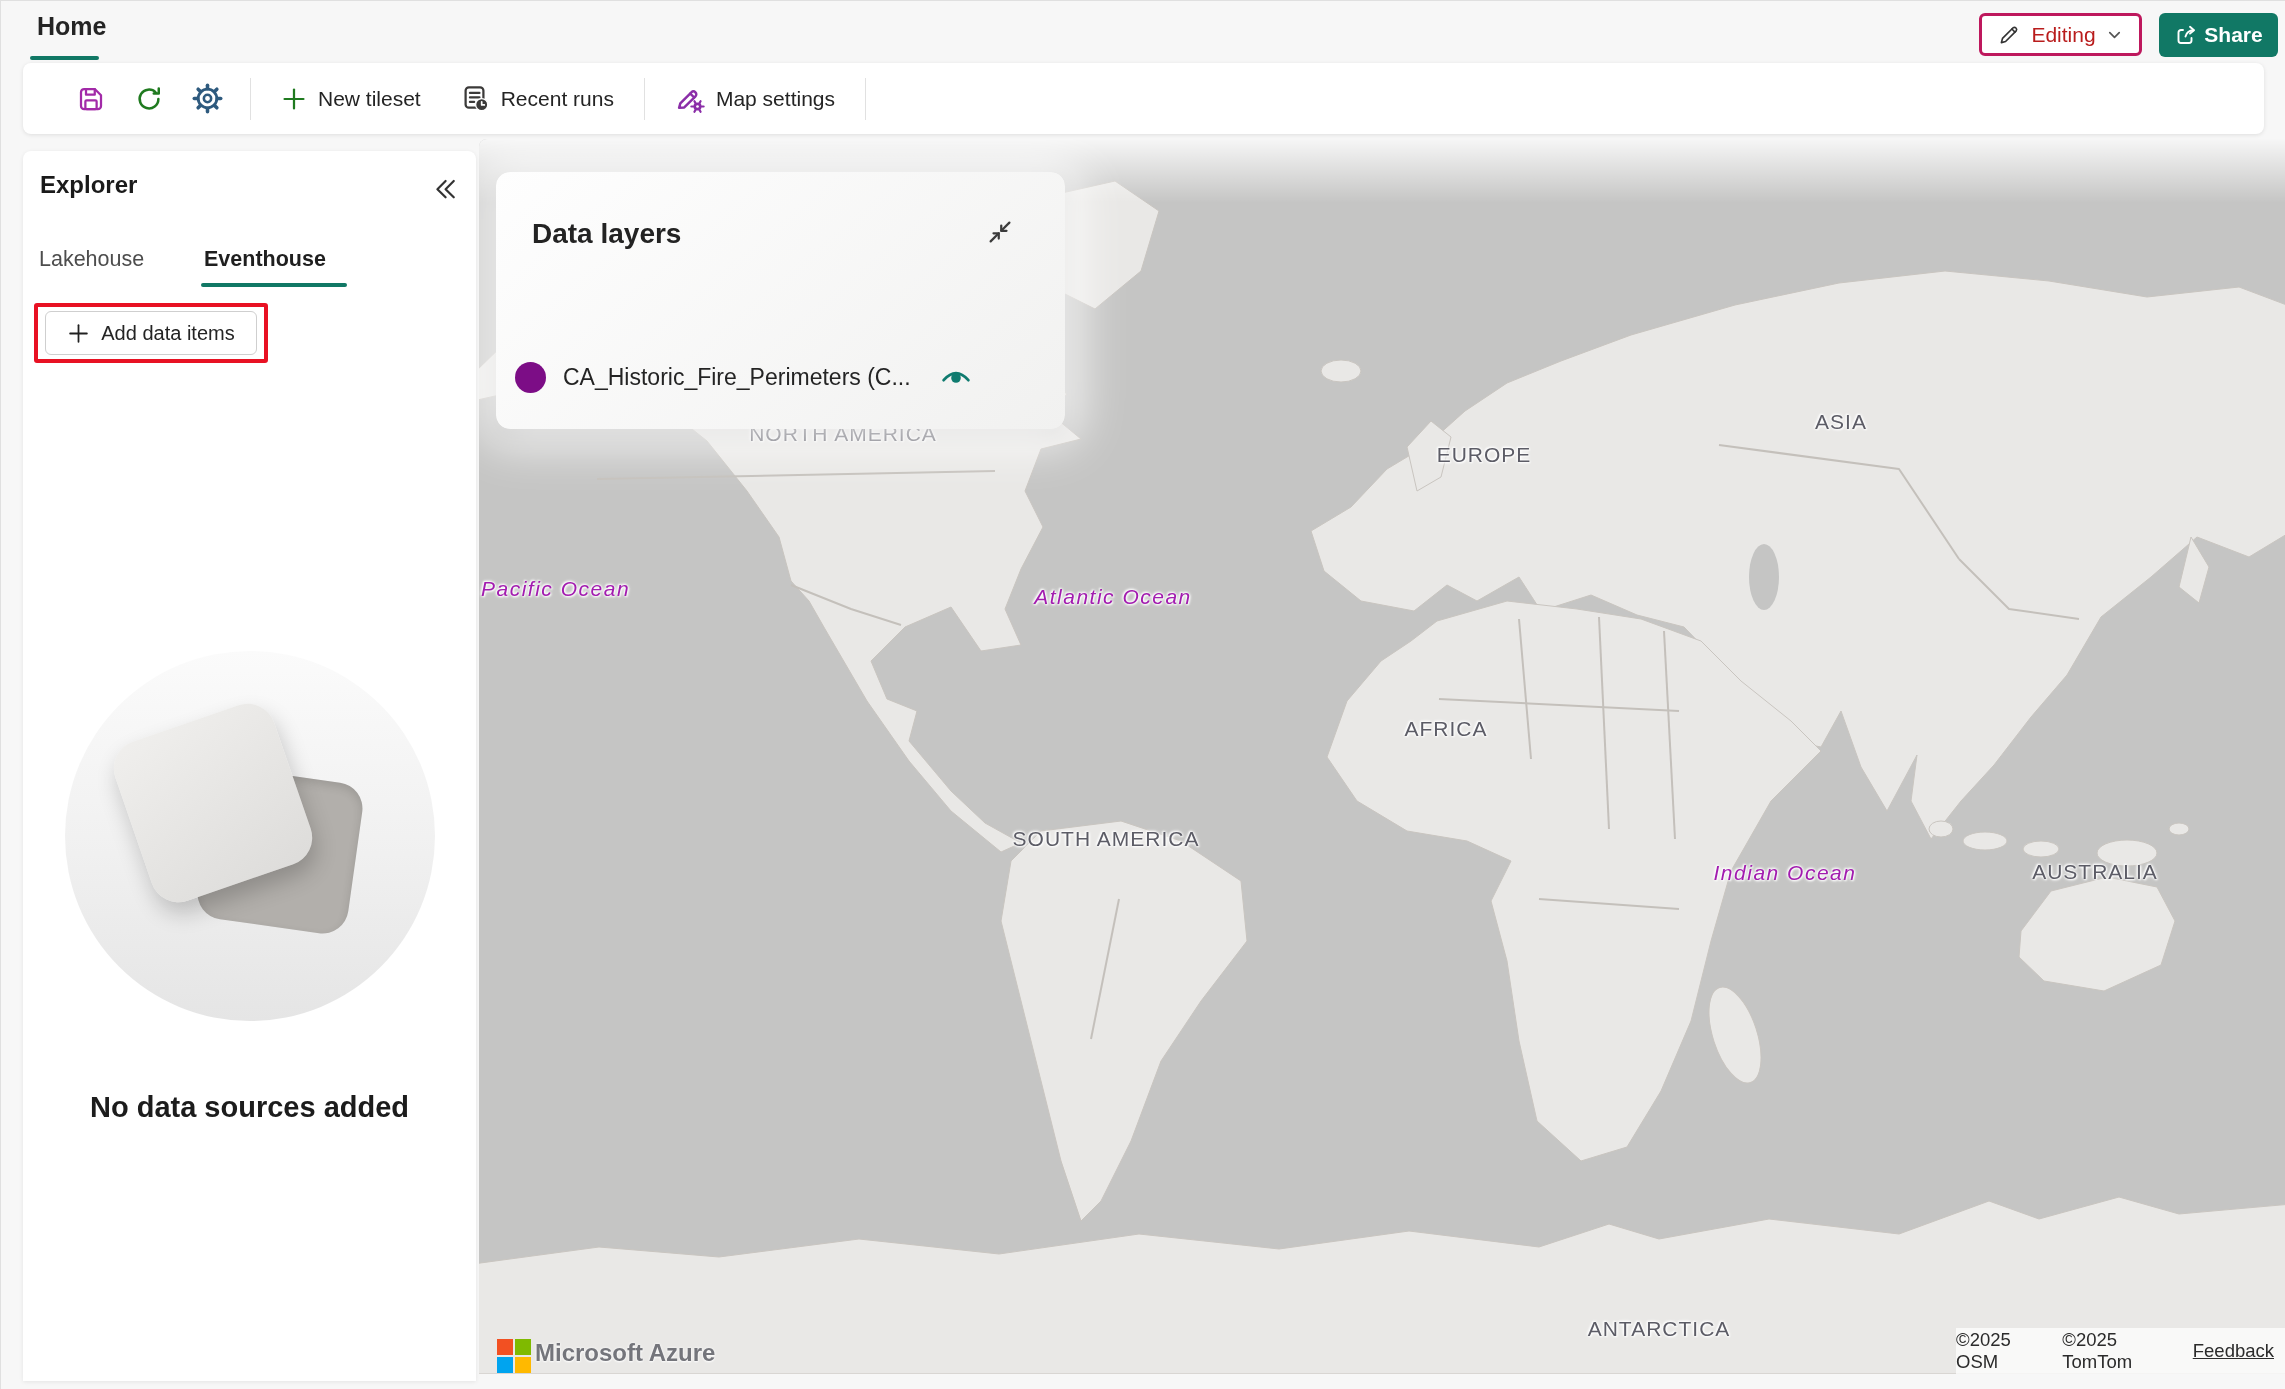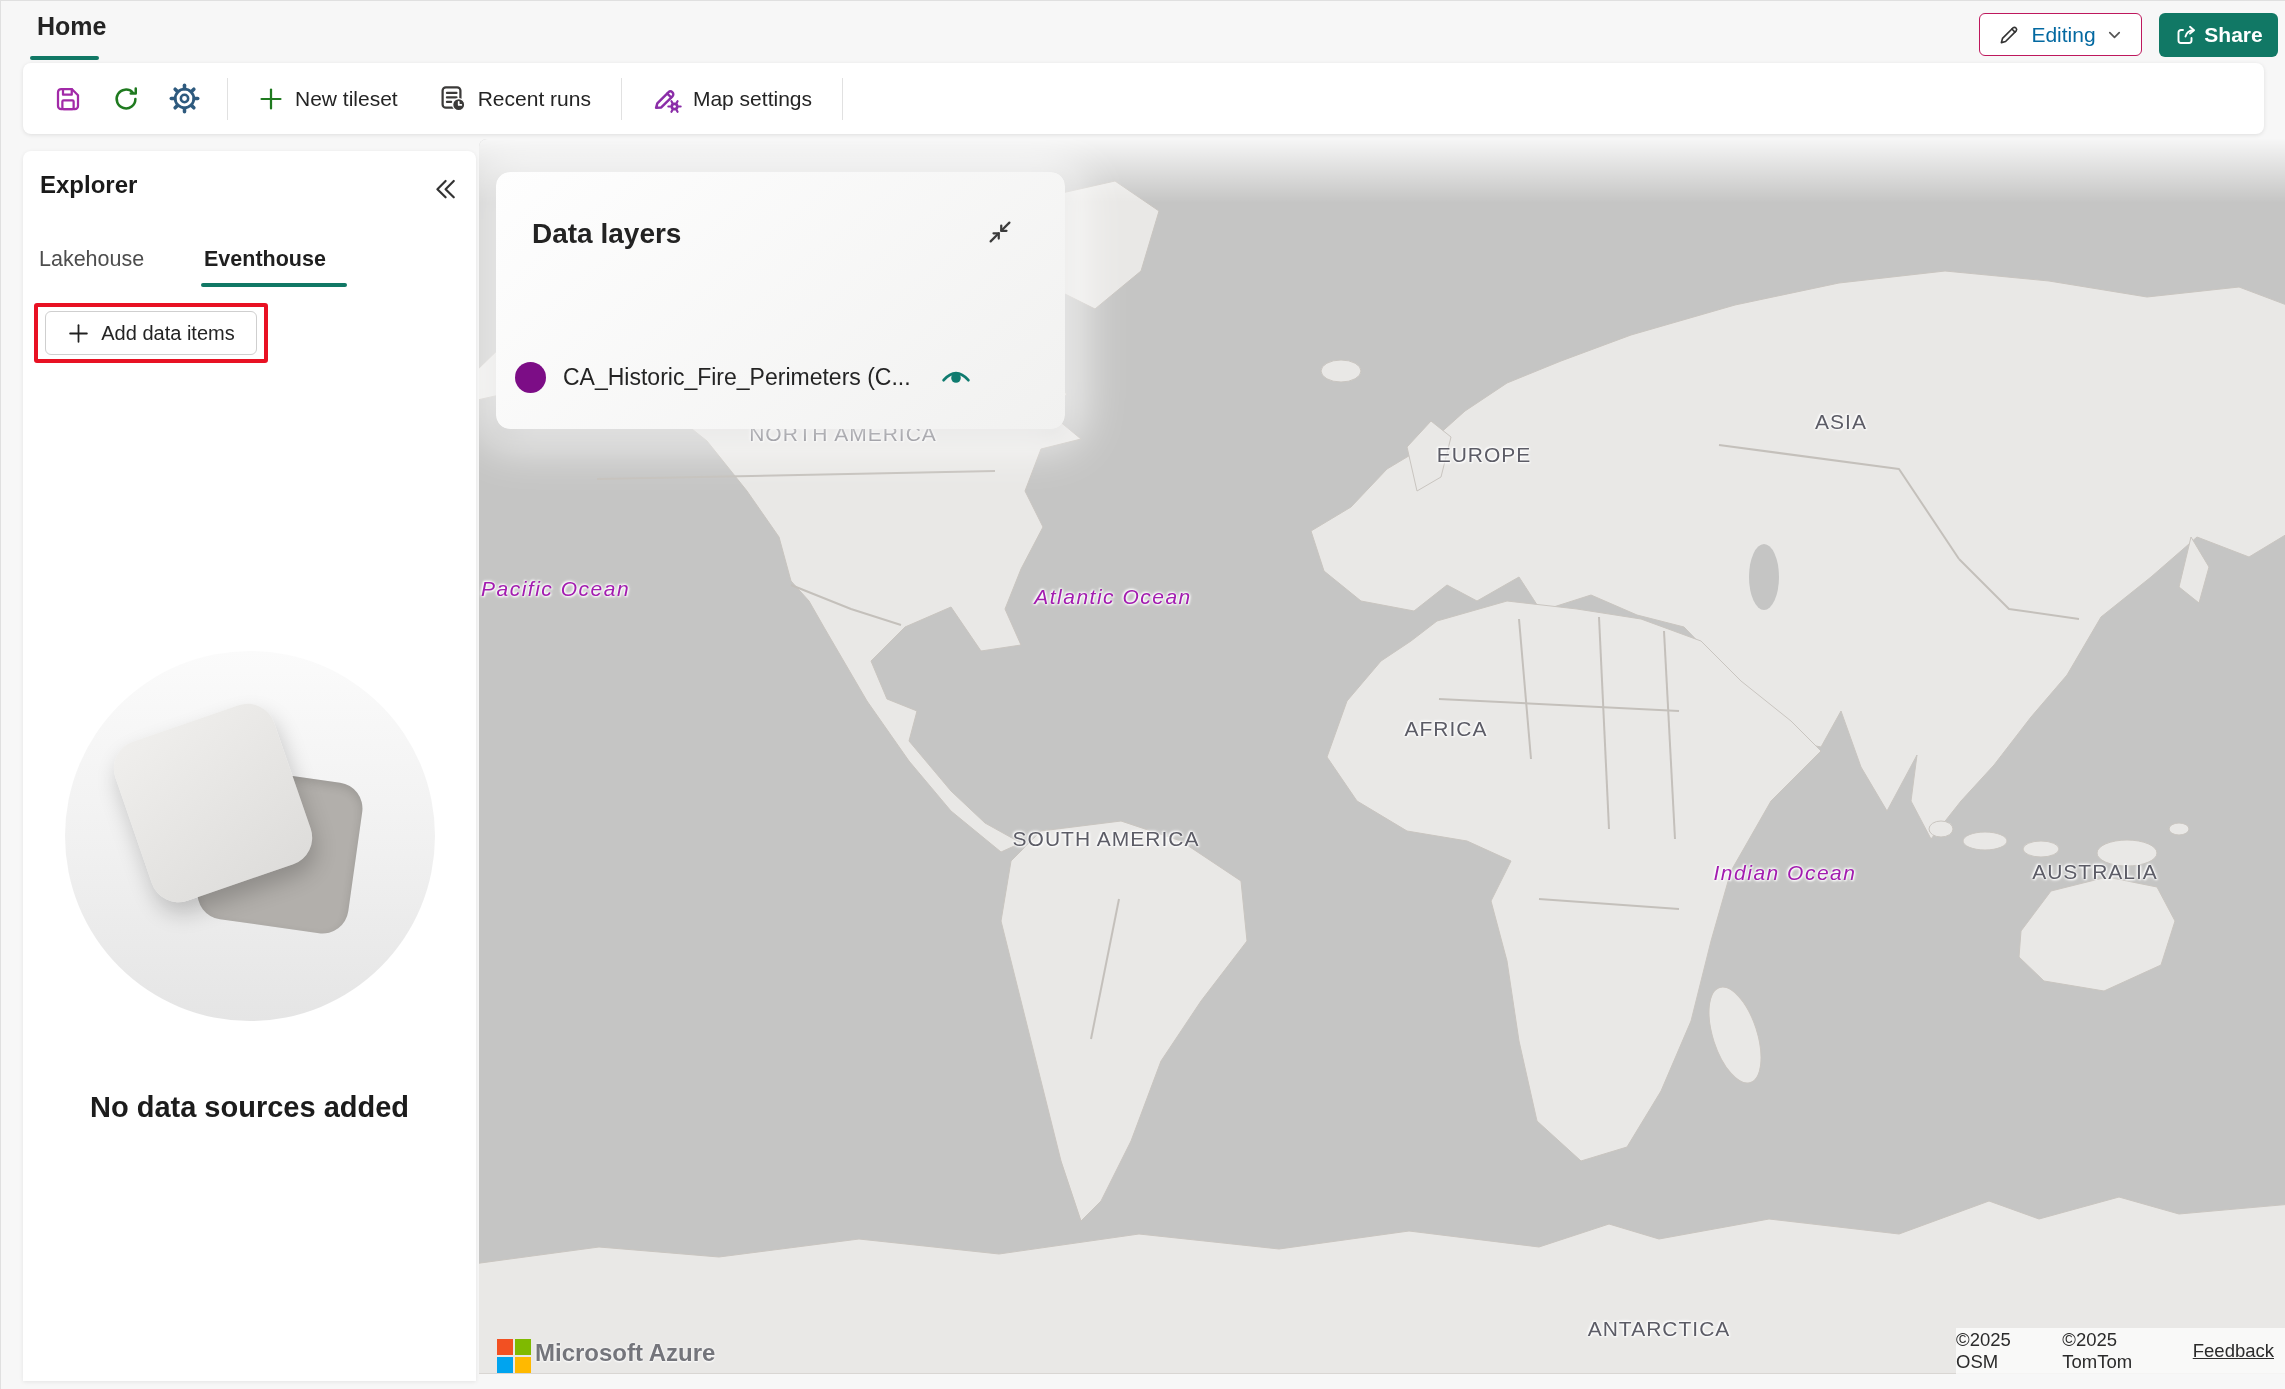--- a/index.html
+++ b/index.html
@@ -8,35 +8,35 @@
     position:relative; width:2285px; height:1389px;
     background:#F7F7F7; overflow:hidden;
     font-family:"Liberation Sans", sans-serif;
     border-top:1px solid #E0E0E0; border-left:1px solid #E0E0E0;
   }
   
   .home-tab { position:absolute; left:36px; top:11px; font-size:25px; font-weight:600; color:#242424; cursor:pointer; }
   .home-underline { position:absolute; left:29px; top:55px; width:69px; height:4px; border-radius:2px; }
   .editing-btn {
     position:absolute; left:1978px; top:12px; width:163px; height:43px;
-    background:#fff; border:1px solid #be185d; border-radius:6px;
+    background:#fff; border:3px solid #be185d; border-radius:6px;
     display:flex; align-items:center; justify-content:center; gap:10px;
-    font-size:21px; color:#0369a1; cursor:pointer;
+    font-size:21px; color:#b91c1c; cursor:pointer;
   }
   .share-btn {
     position:absolute; left:2158px; top:12px; width:119px; height:44px;
     border:none; border-radius:6px; color:#fff;
     display:flex; align-items:center; justify-content:center; gap:6px;
     font-size:21px; font-weight:600; cursor:pointer;
   }
   
   .toolbar {
     position:absolute; left:22px; top:62px; width:2241px; height:71px;
     background:#fff; border-radius:8px; box-shadow:0 1px 4px rgba(0,0,0,.10);
-    display:flex; align-items:center; padding-left:24px;
+    display:flex; align-items:center; padding-left:47px;
   }
   .tb-iconbtn { width:42px; height:42px; display:flex; align-items:center; justify-content:center; border-radius:4px; cursor:pointer; }
   .tb-iconbtn + .tb-iconbtn { margin-left:16px; }
   .tb-sep { width:1px; height:42px; background:#E1E1E1; margin:0 22px; }
   .tb-group { display:flex; align-items:center; gap:11px; font-size:21px; color:#242424; cursor:pointer; padding:6px 8px; border-radius:4px; }
   .tb-group + .tb-group { margin-left:24px; }
   
   .sidebar {
     position:absolute; left:22px; top:150px; width:453px; height:1230px;
     background:#fff; border-radius:8px 8px 0 0; box-shadow:0 1px 4px rgba(0,0,0,.08);

